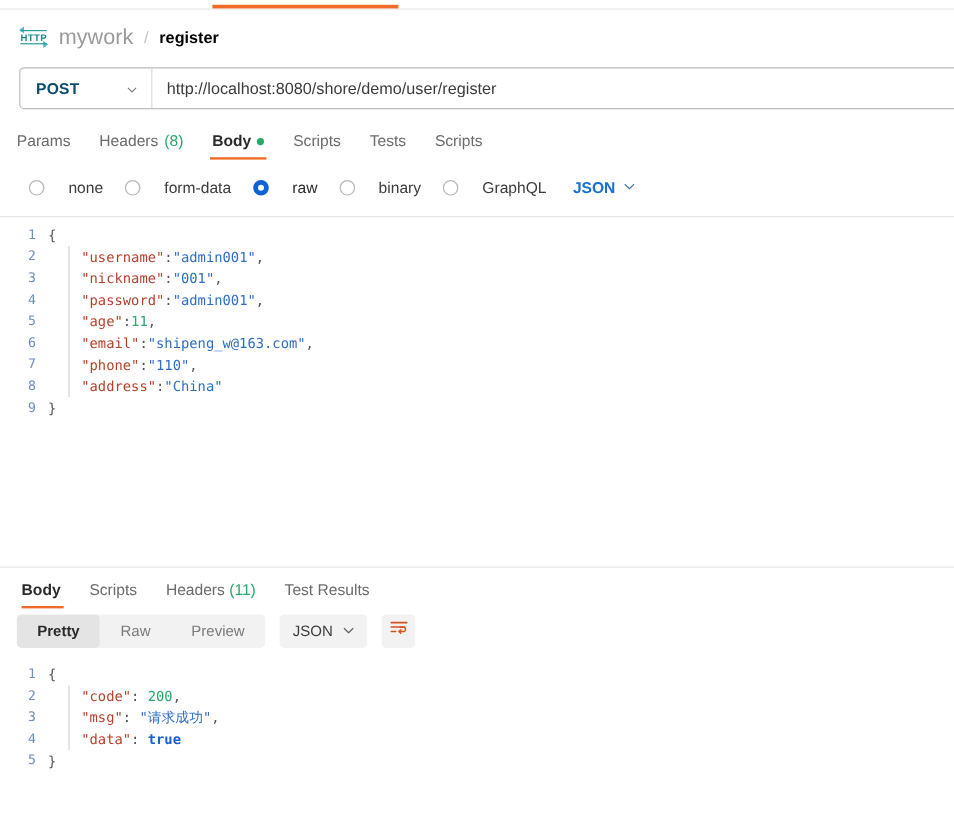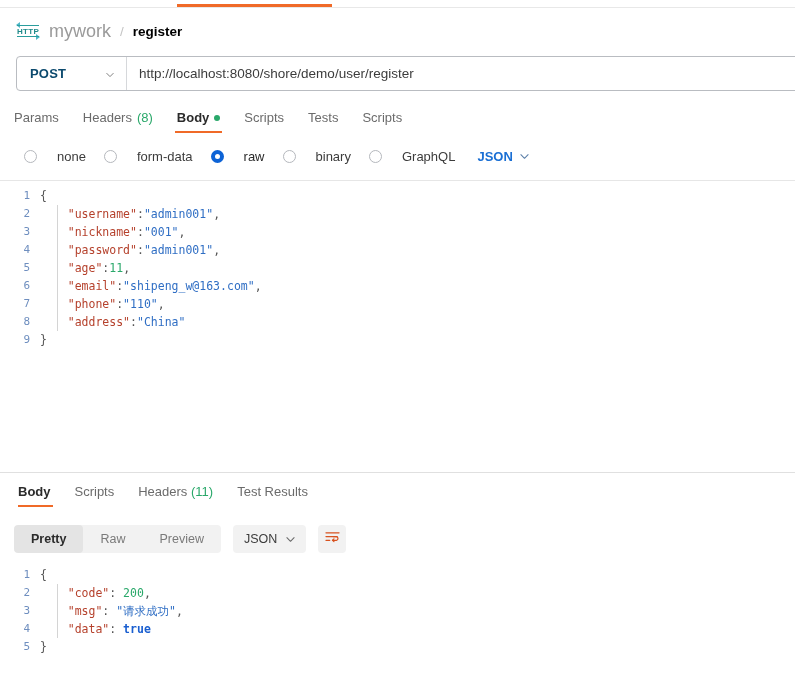--- a/index.html
+++ b/index.html
@@ -297,21 +297,21 @@
     left: 4px; right: 10px;
     bottom: 0;
     height: 2px;
     background: #f06a28;
   }
 
   .resp-toolbar {
     display: flex;
     align-items: center;
     padding: 0 14px;
-    margin-top: 17px;
+    margin-top: 4px;
     gap: 8px;
     height: 30px;
   }
   .seg-group {
     display: flex;
     background: #f2f2f2;
     border-radius: 4px;
     height: 28px;
     overflow: hidden;
   }

